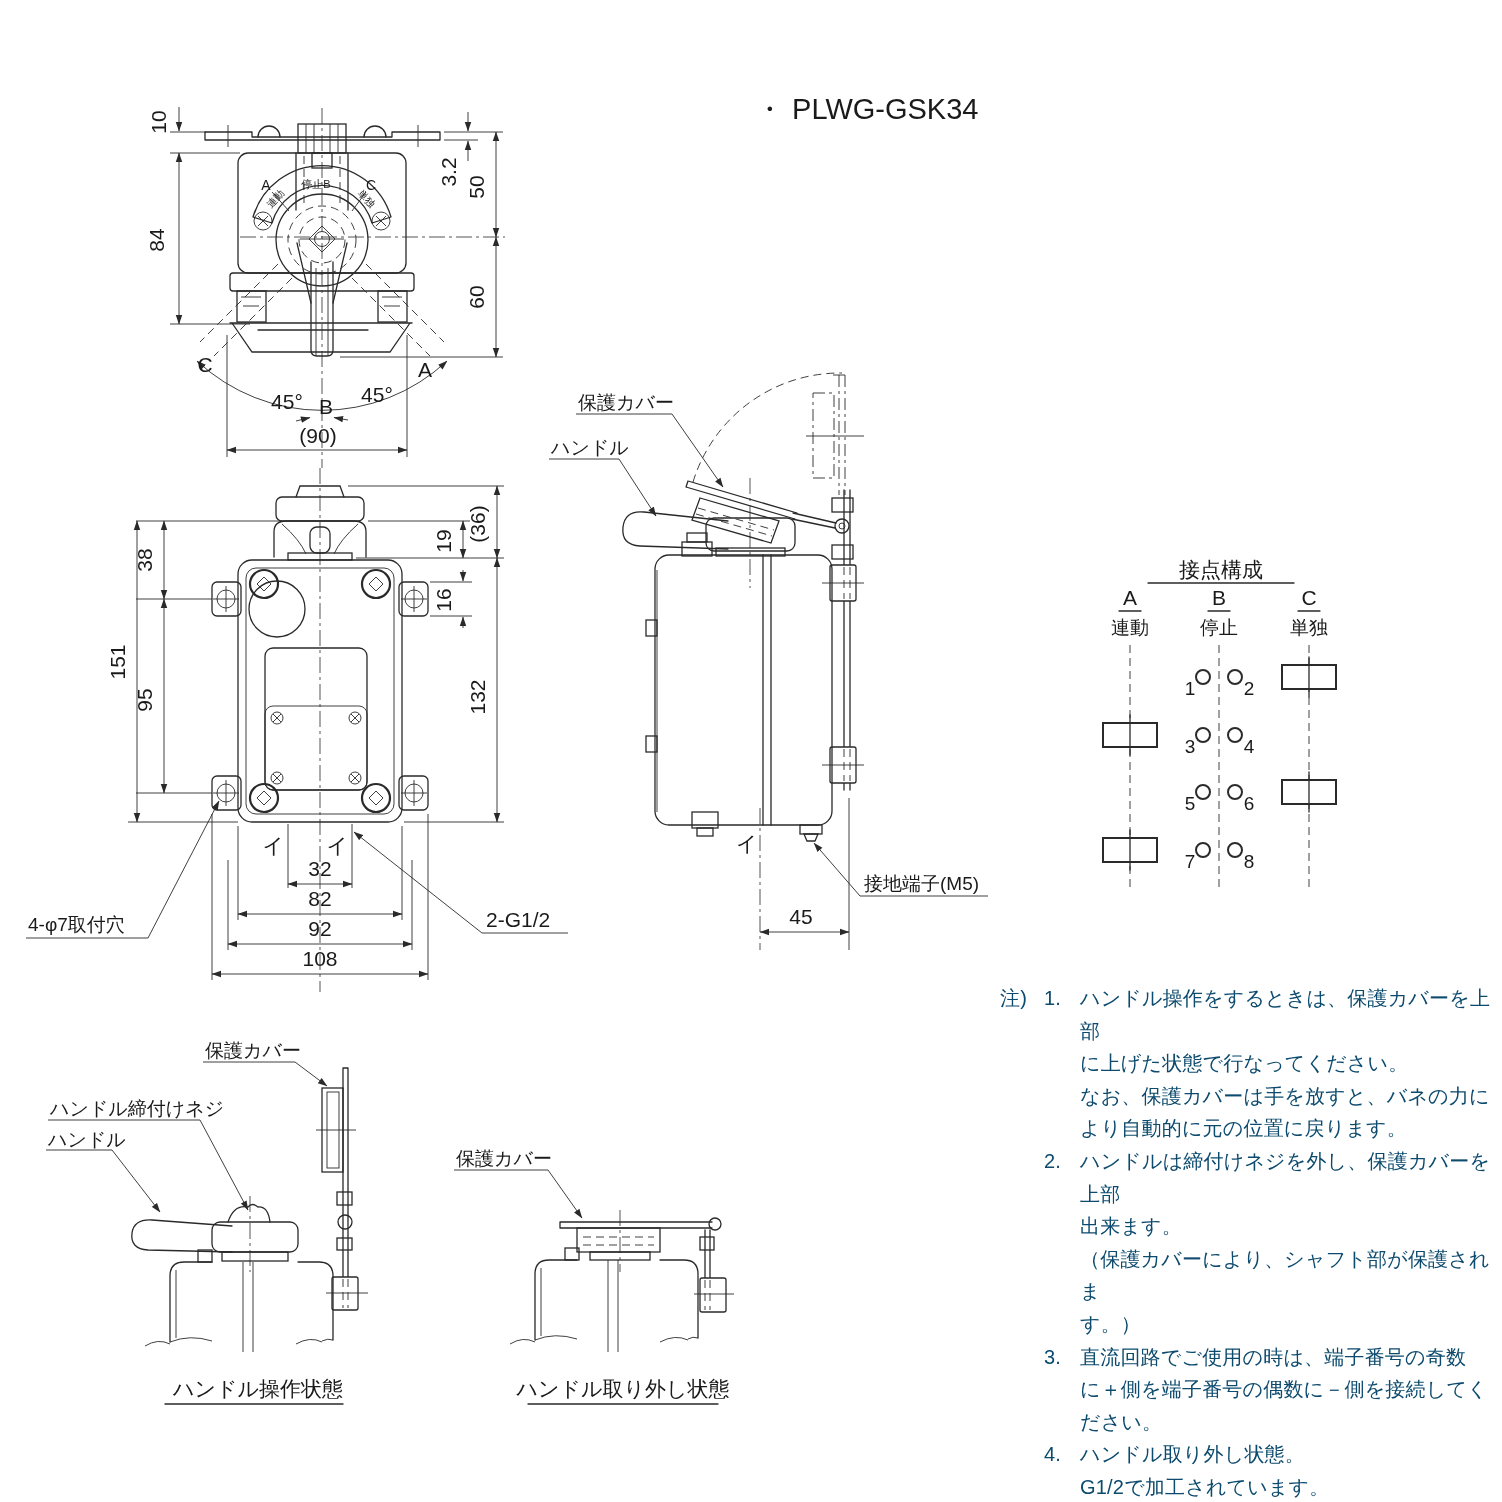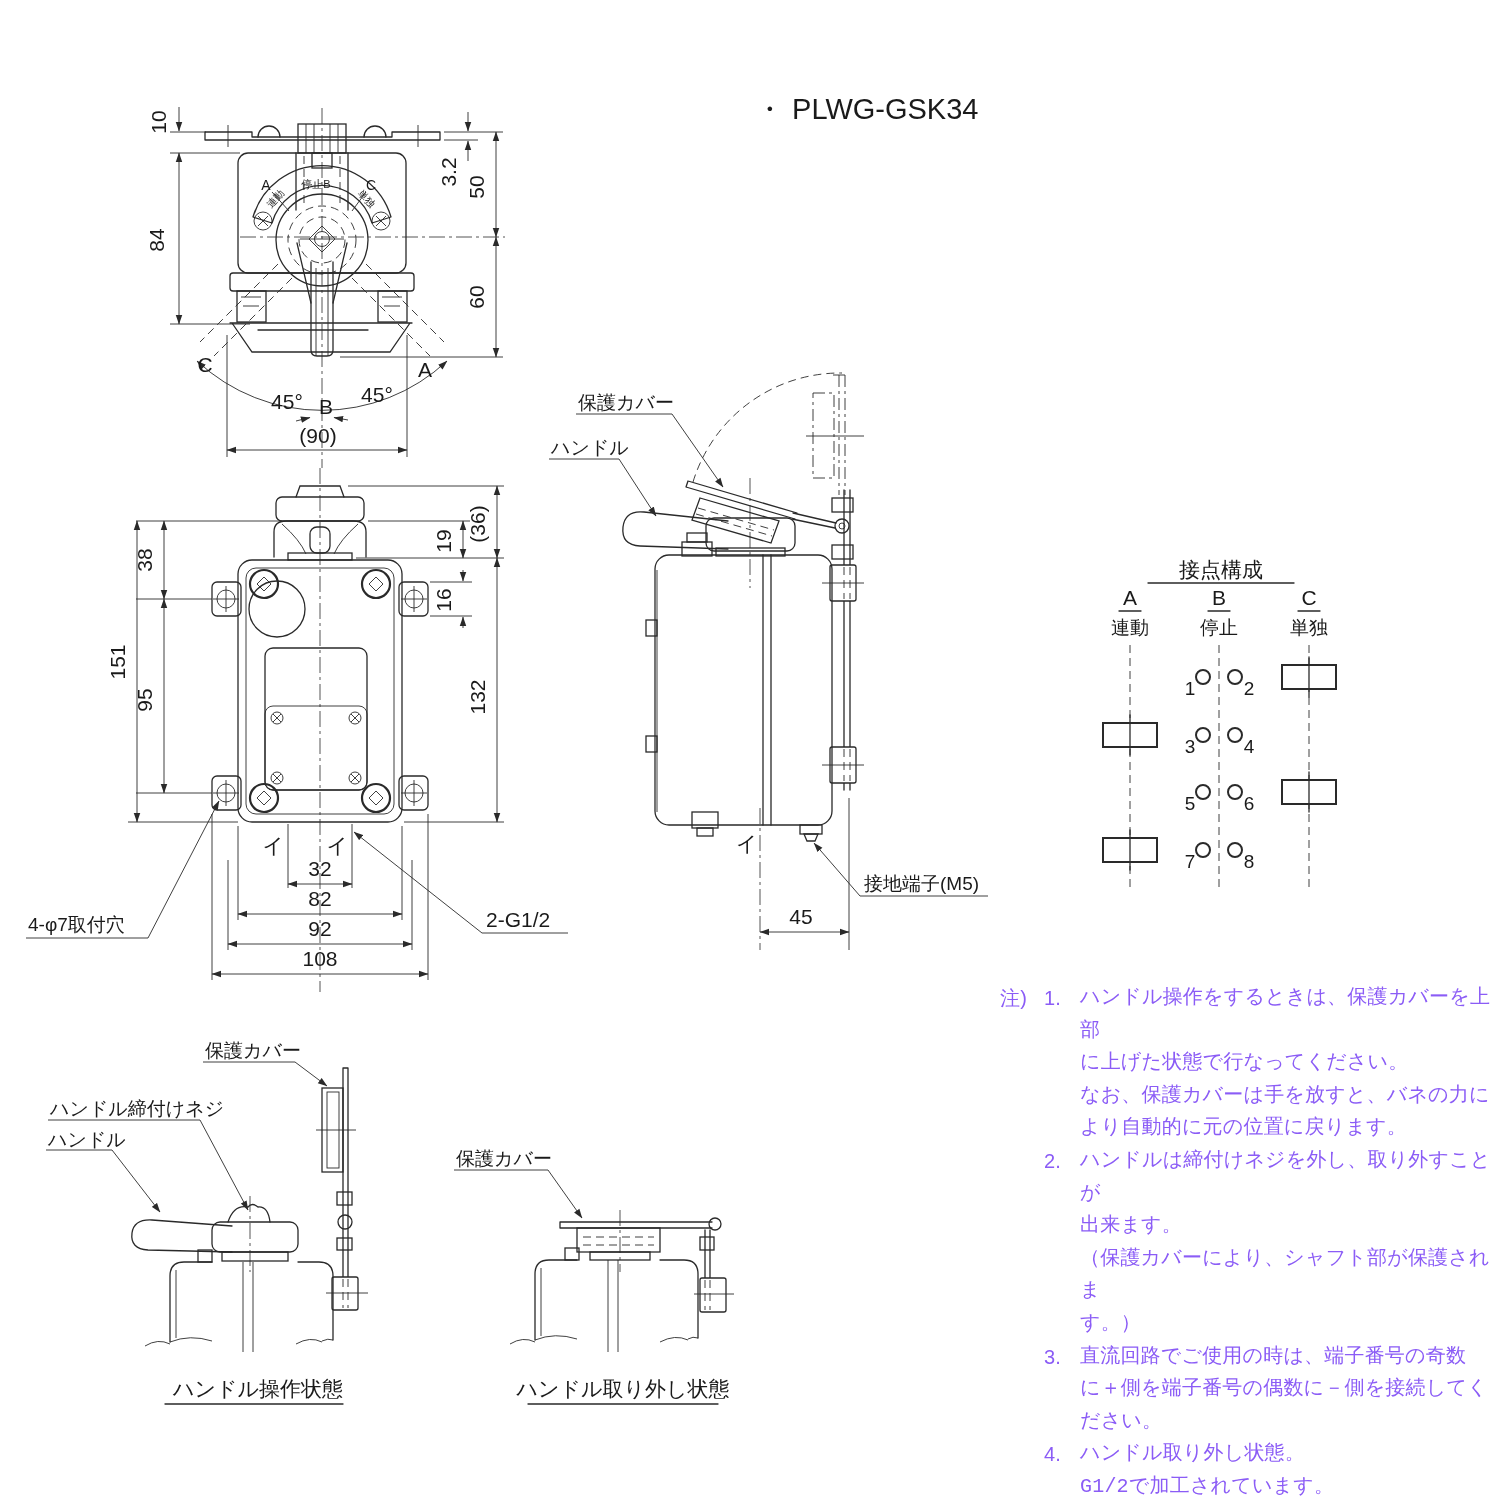--- a/index.html
+++ b/index.html
@@ -1,17 +1,17 @@
 <!DOCTYPE html>
 <html><head>
 <meta charset="utf-8">
 <style>
   html,body{margin:0;padding:0;background:#fff;}
   #page{position:relative;width:1502px;height:1502px;background:#ffffff;overflow:hidden;
-        font-family:"Liberation Sans",sans-serif;color:#8b5cf6;}
+        font-family:"Liberation Sans",sans-serif;color:#0c4a6e;}
   svg{position:absolute;left:0;top:0;}
   svg text{fill:#1a1a1a;font-family:"Liberation Sans",sans-serif;}
   .ln{stroke:#2a2a2a;stroke-width:1.3;fill:none;stroke-linecap:round;}
   .thin{stroke:#2a2a2a;stroke-width:0.9;fill:none;}
   .dim{stroke:#2a2a2a;stroke-width:0.9;fill:none;marker-start:url(#arr);marker-end:url(#arr);}
   .a1{stroke:#2a2a2a;stroke-width:0.9;fill:none;marker-end:url(#arr);}
   .cl{stroke:#2a2a2a;stroke-width:0.8;fill:none;stroke-dasharray:16 4 3 4;}
   .hd{stroke:#2a2a2a;stroke-width:0.9;fill:none;stroke-dasharray:8 5;}
   .chain{stroke:#2a2a2a;stroke-width:0.9;fill:none;stroke-dasharray:12 4 3 4;}
   .wfill{fill:#ffffff;stroke:#2a2a2a;stroke-width:1.3;}
@@ -19,21 +19,21 @@
   .t{font-size:21px;}
   .ts{font-size:19px;}
   .tc{font-size:21px;}
   .tiny{font-size:11px;}
   #notes{position:absolute;left:1000px;top:982px;width:494px;font-size:20px;
          line-height:32.6px;letter-spacing:0.2px;}
   .note-prefix{position:absolute;left:0;top:0;}
   #notes-items{margin-left:44px;}
   .note-item{display:flex;}
   .note-num{width:36px;flex:none;}
-  .note-body{white-space:pre-line;flex:1;font-family:Liberation Mono, monospace;}
+  .note-body{white-space:pre-line;flex:1;}
 </style>
 </head>
 <body>
 
 <div id="page">
 <svg width="1502" height="1502" viewBox="0 0 1502 1502">
   <defs>
     <marker id="arr" viewBox="0 0 10 8" refX="9.5" refY="4" markerWidth="11" markerHeight="8.5" orient="auto-start-reverse">
       <path d="M0,0.6 L10,4 L0,7.4 Z" fill="#2a2a2a"></path>
     </marker>
@@ -383,21 +383,21 @@
   <div id="notes-items">
         <div class="note-item">
           <span class="note-num">1.</span>
           <span class="note-body">ハンドル操作をするときは、保護カバーを上部
 に上げた状態で行なってください。
 なお、保護カバーは手を放すと、バネの力に
 より自動的に元の位置に戻ります。</span>
         </div>
         <div class="note-item">
           <span class="note-num">2.</span>
-          <span class="note-body">ハンドルは締付けネジを外し、取り外すことが
+          <span class="note-body">ハンドルは締付けネジを外し、保護カバーを上部
 出来ます。
 （保護カバーにより、シャフト部が保護されま
 す。）</span>
         </div>
         <div class="note-item">
           <span class="note-num">3.</span>
           <span class="note-body">直流回路でご使用の時は、端子番号の奇数
 に＋側を端子番号の偶数に－側を接続してく
 ださい。</span>
         </div>

